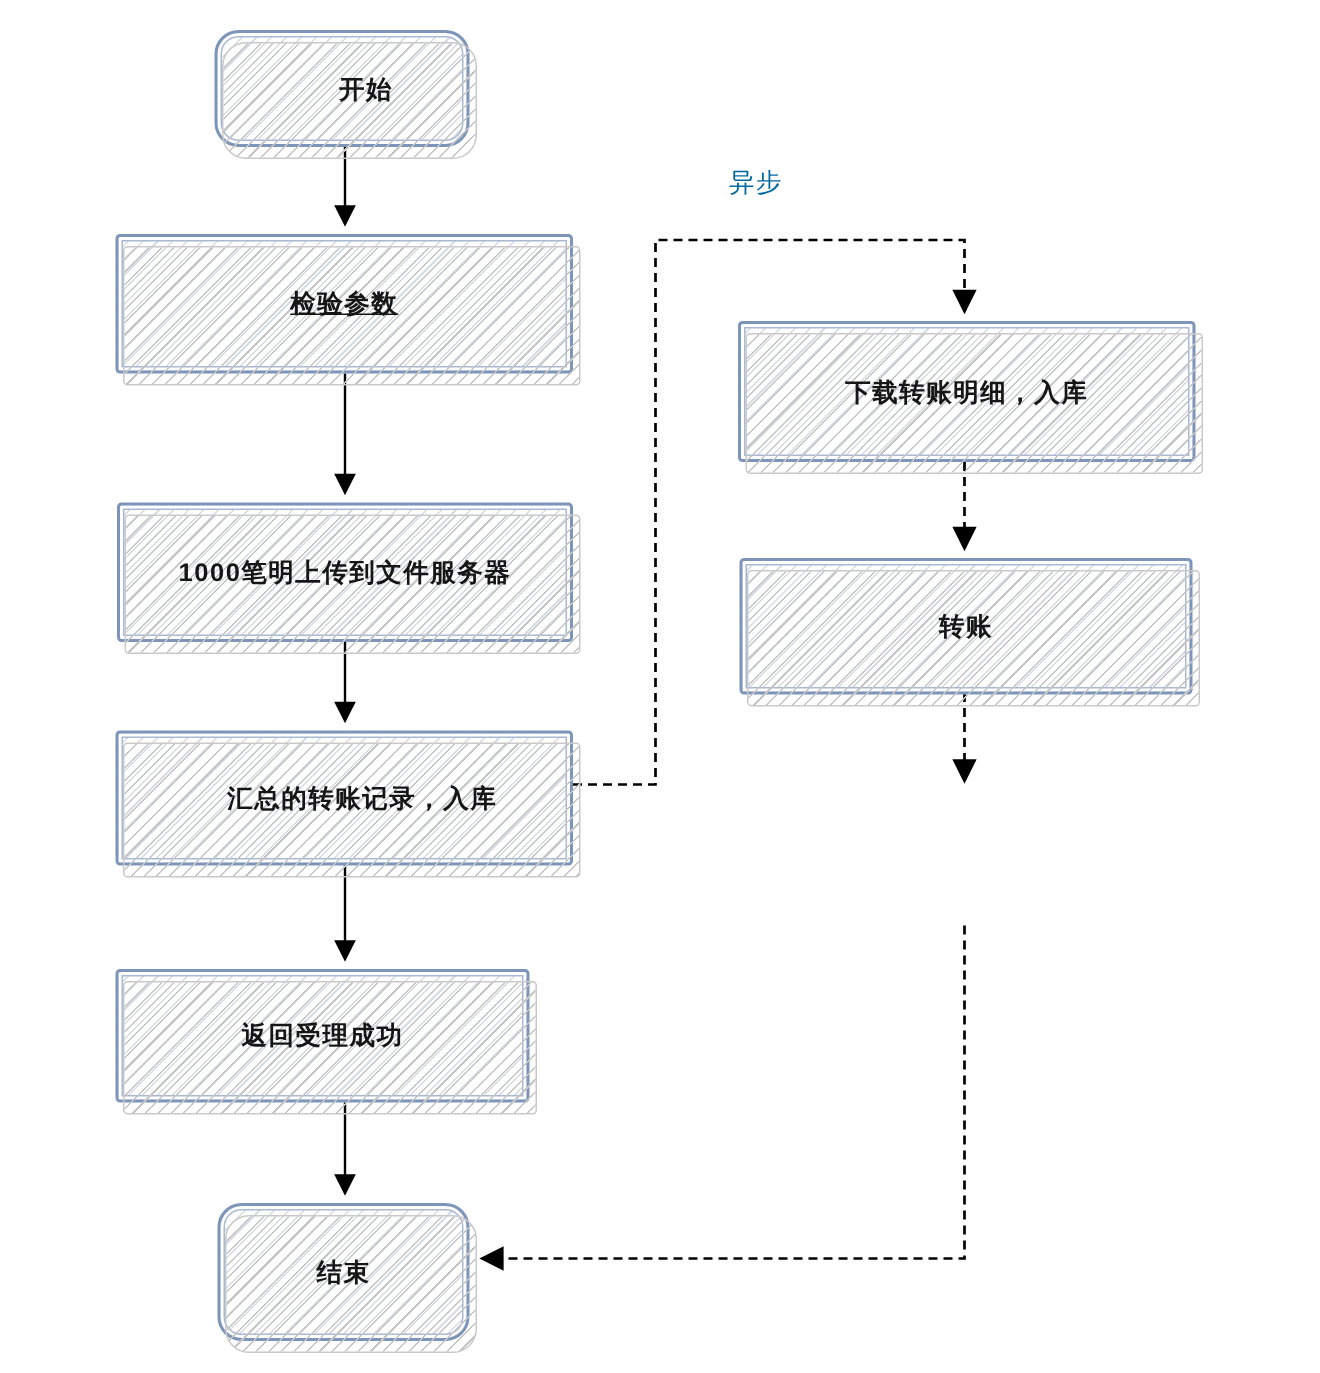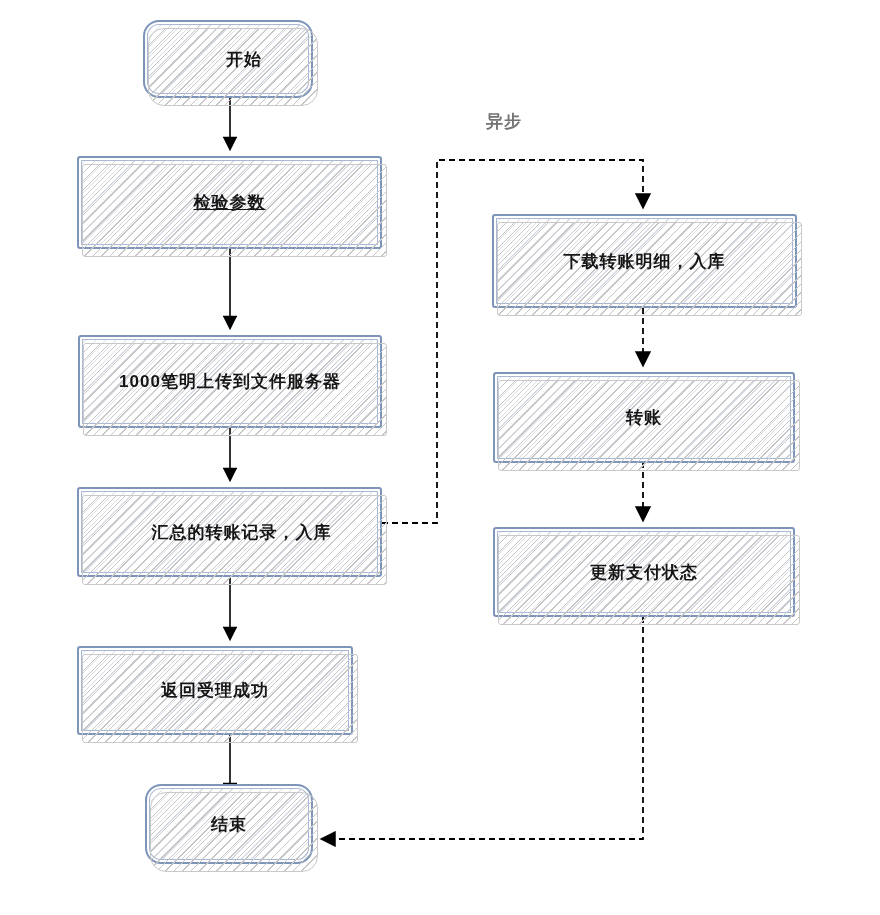--- a/index.html
+++ b/index.html
@@ -51,24 +51,24 @@
     border: 1px solid #c9c9c9;
     background:
       repeating-linear-gradient(135deg, rgba(255,255,255,0) 0px, rgba(255,255,255,0) 5px, #c6c6c6 5px, #c6c6c6 6px);
     z-index: -1;
   }
   .node.rounded {
     border-radius: 16px;
   }
   .edge-label {
     position: absolute;
-    font-weight: bold;
+    font-weight: normal;
     font-size: 17px;
     letter-spacing: 1px;
-    color: #737373;
+    color: #0369a1;
     z-index: 2;
   }
   .solid-edge {
     stroke: #000000;
     stroke-width: 1.6;
     fill: none;
   }
   .dashed-edge {
     stroke: #000000;
     stroke-width: 1.8;
@@ -105,21 +105,20 @@
   <div class="node rounded" style="left:143px; top:20px; width:170px; height:78px;padding-left:32px;">开始</div>
 
   <div class="node" style="left:77px; top:156px; width:305px; height:93px;text-decoration:underline;">检验参数</div>
 
   <div class="node" style="left:78px; top:335px; width:304px; height:93px;text-align:right;">1000笔明上传到文件服务器</div>
 
   <div class="node" style="left:77px; top:487px; width:305px; height:90px;padding-left:24px;">汇总的转账记录，入库</div>
 
   <div class="node" style="left:77px; top:646px; width:276px; height:89px;">返回受理成功</div>
 
-  <div class="node rounded" style="left:145px; top:784px; width:168px; height:80px;">结束</div>
+  <div class="node rounded" style="left:145px; top:802px; width:168px; height:92px;">结束</div>
 
   <div class="node" style="left:493px; top:372px; width:302px; height:91px;">转账</div>
 
   <div class="node" style="left:492px; top:214px; width:305px; height:94px;">下载转账明细，入库</div>
 
-  <div class="node" style="left:493px; top:527px; width:302px; height:90px;">更新支付状态</div>
 
 </div>
 
 </body></html>

